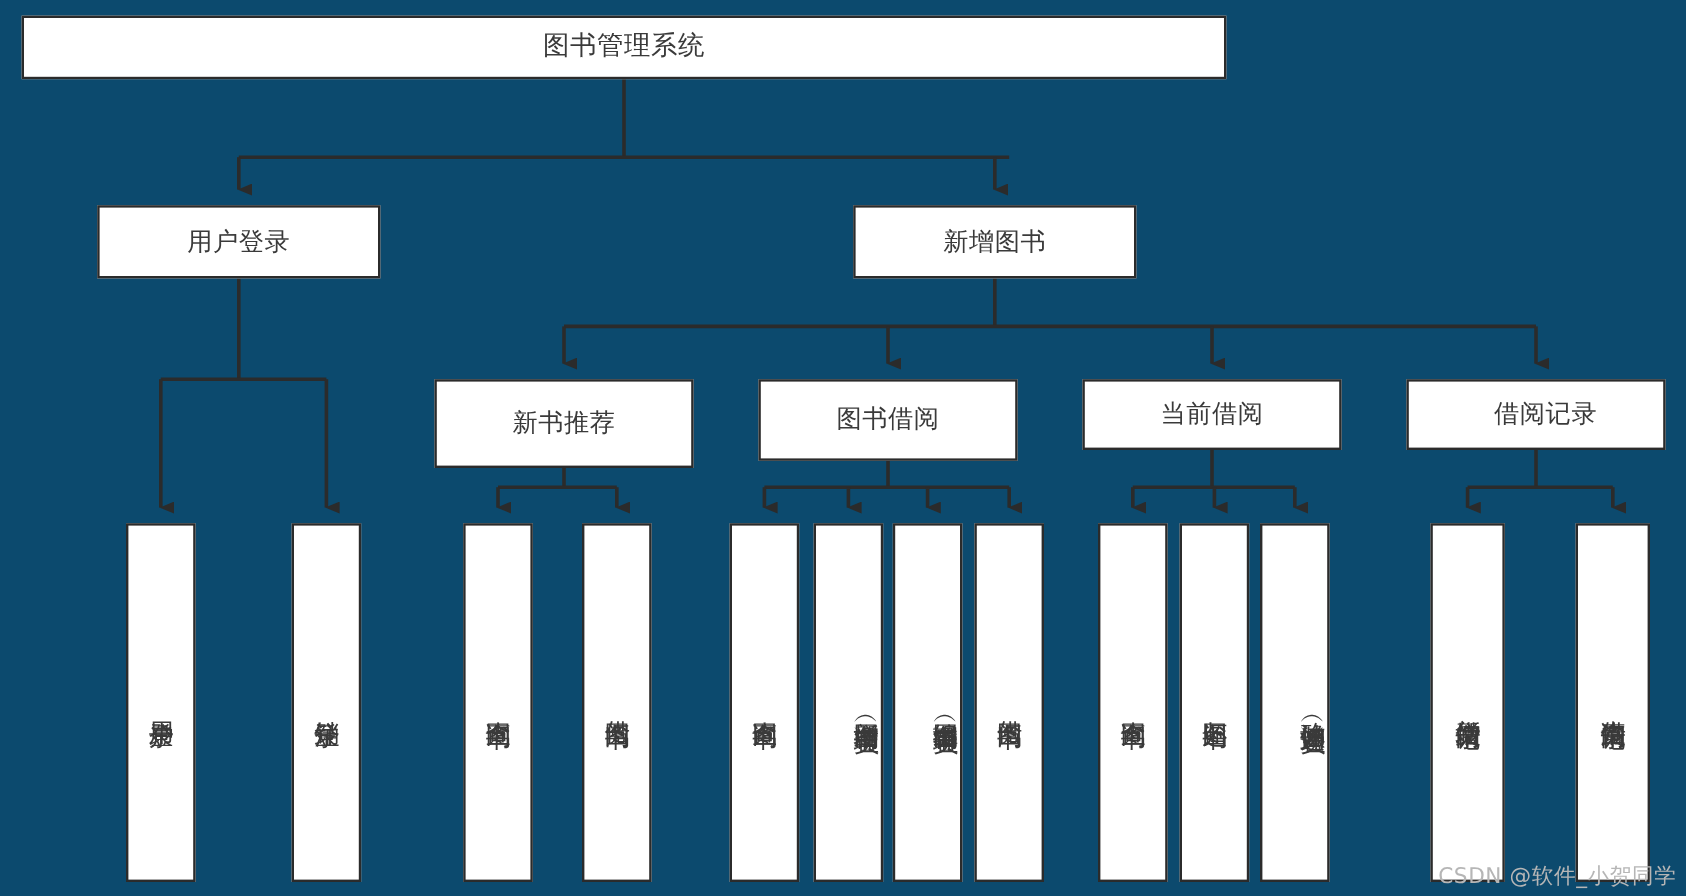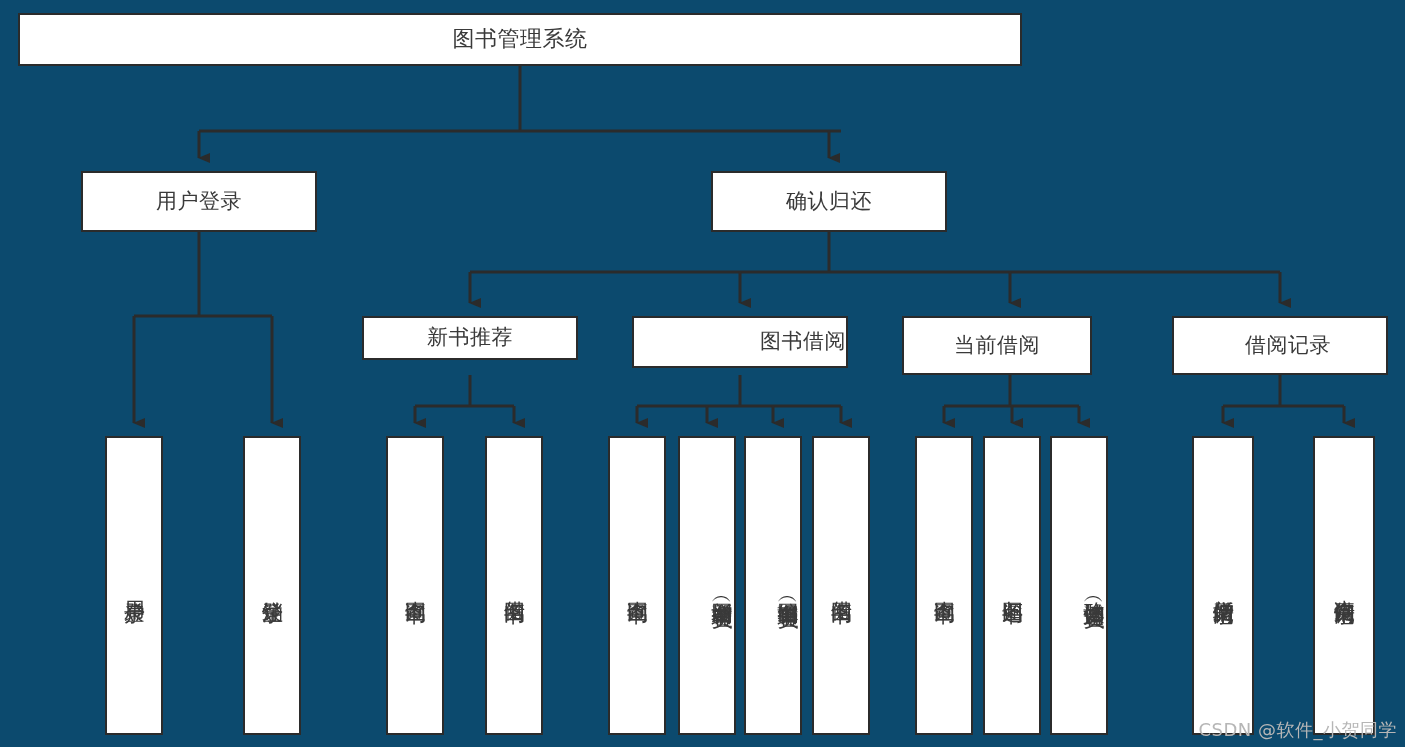--- a/index.html
+++ b/index.html
@@ -134,30 +134,30 @@
   </svg>
 
   <div class="node node-h node-root" style="left:18px; top:13px; width:1004px; height:53px;">
     <span>图书管理系统</span>
   </div>
 
   <div class="node node-h" style="left:81px; top:171px; width:236px; height:61px;">
     <span>用户登录</span>
   </div>
   <div class="node node-h" style="left:711px; top:171px; width:236px; height:61px;">
-    <span>确认归还</span>
-  </div>
-
-  <div class="node node-h" style="left:362px; top:316px; width:216px; height:44px;">
+    <span>新增图书</span>
+  </div>
+
+  <div class="node node-h" style="left:362px; top:316px; width:216px; height:74px;">
     <span>新书推荐</span>
   </div>
-  <div class="node node-h" style="left:632px; top:316px; width:216px; height:52px;justify-content:flex-end;">
+  <div class="node node-h" style="left:632px; top:316px; width:216px; height:68px;">
     <span>图书借阅</span>
   </div>
-  <div class="node node-h" style="left:902px; top:316px; width:190px; height:59px;">
+  <div class="node node-h" style="left:902px; top:316px; width:216px; height:59px;">
     <span>当前借阅</span>
   </div>
   <div class="node node-h" style="left:1172px; top:316px; width:216px; height:59px;padding-left:16px;">
     <span>借阅记录</span>
   </div>
 
   <div class="node node-v centered" style="left:105px; top:436px; width:58px; height:299px;">
     <span>用户登录</span>
   </div>
   <div class="node node-v centered" style="left:243px; top:436px; width:58px; height:299px;">

